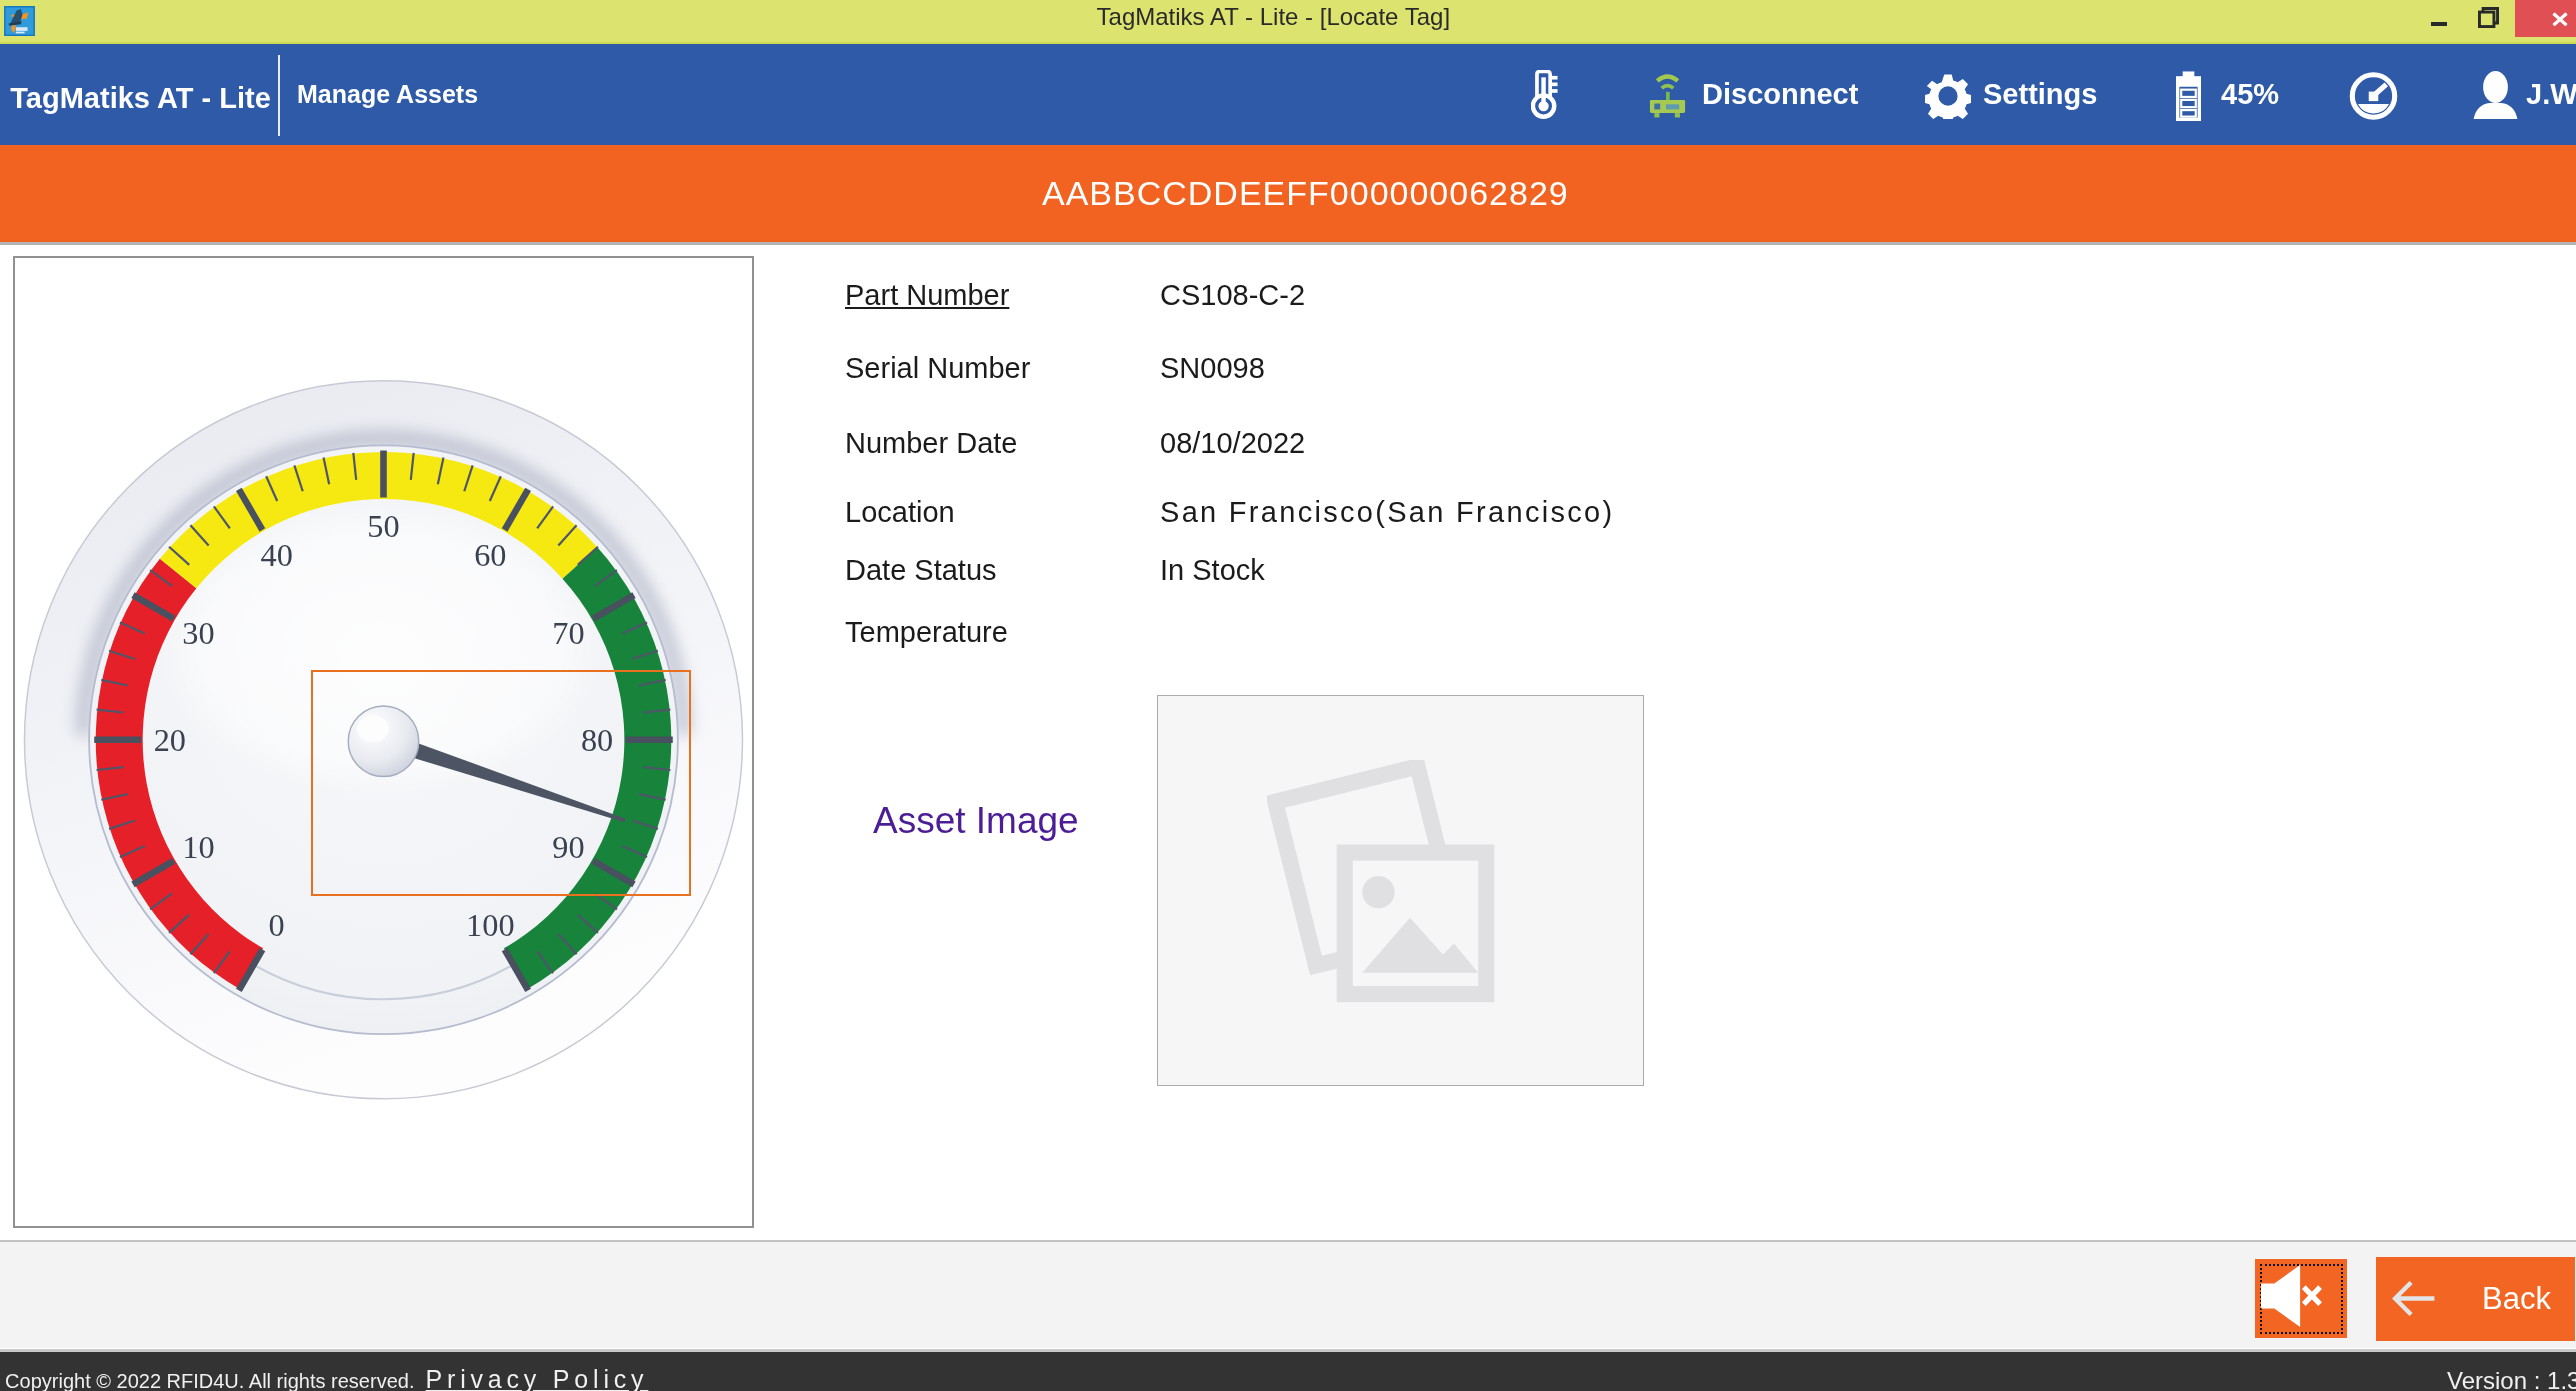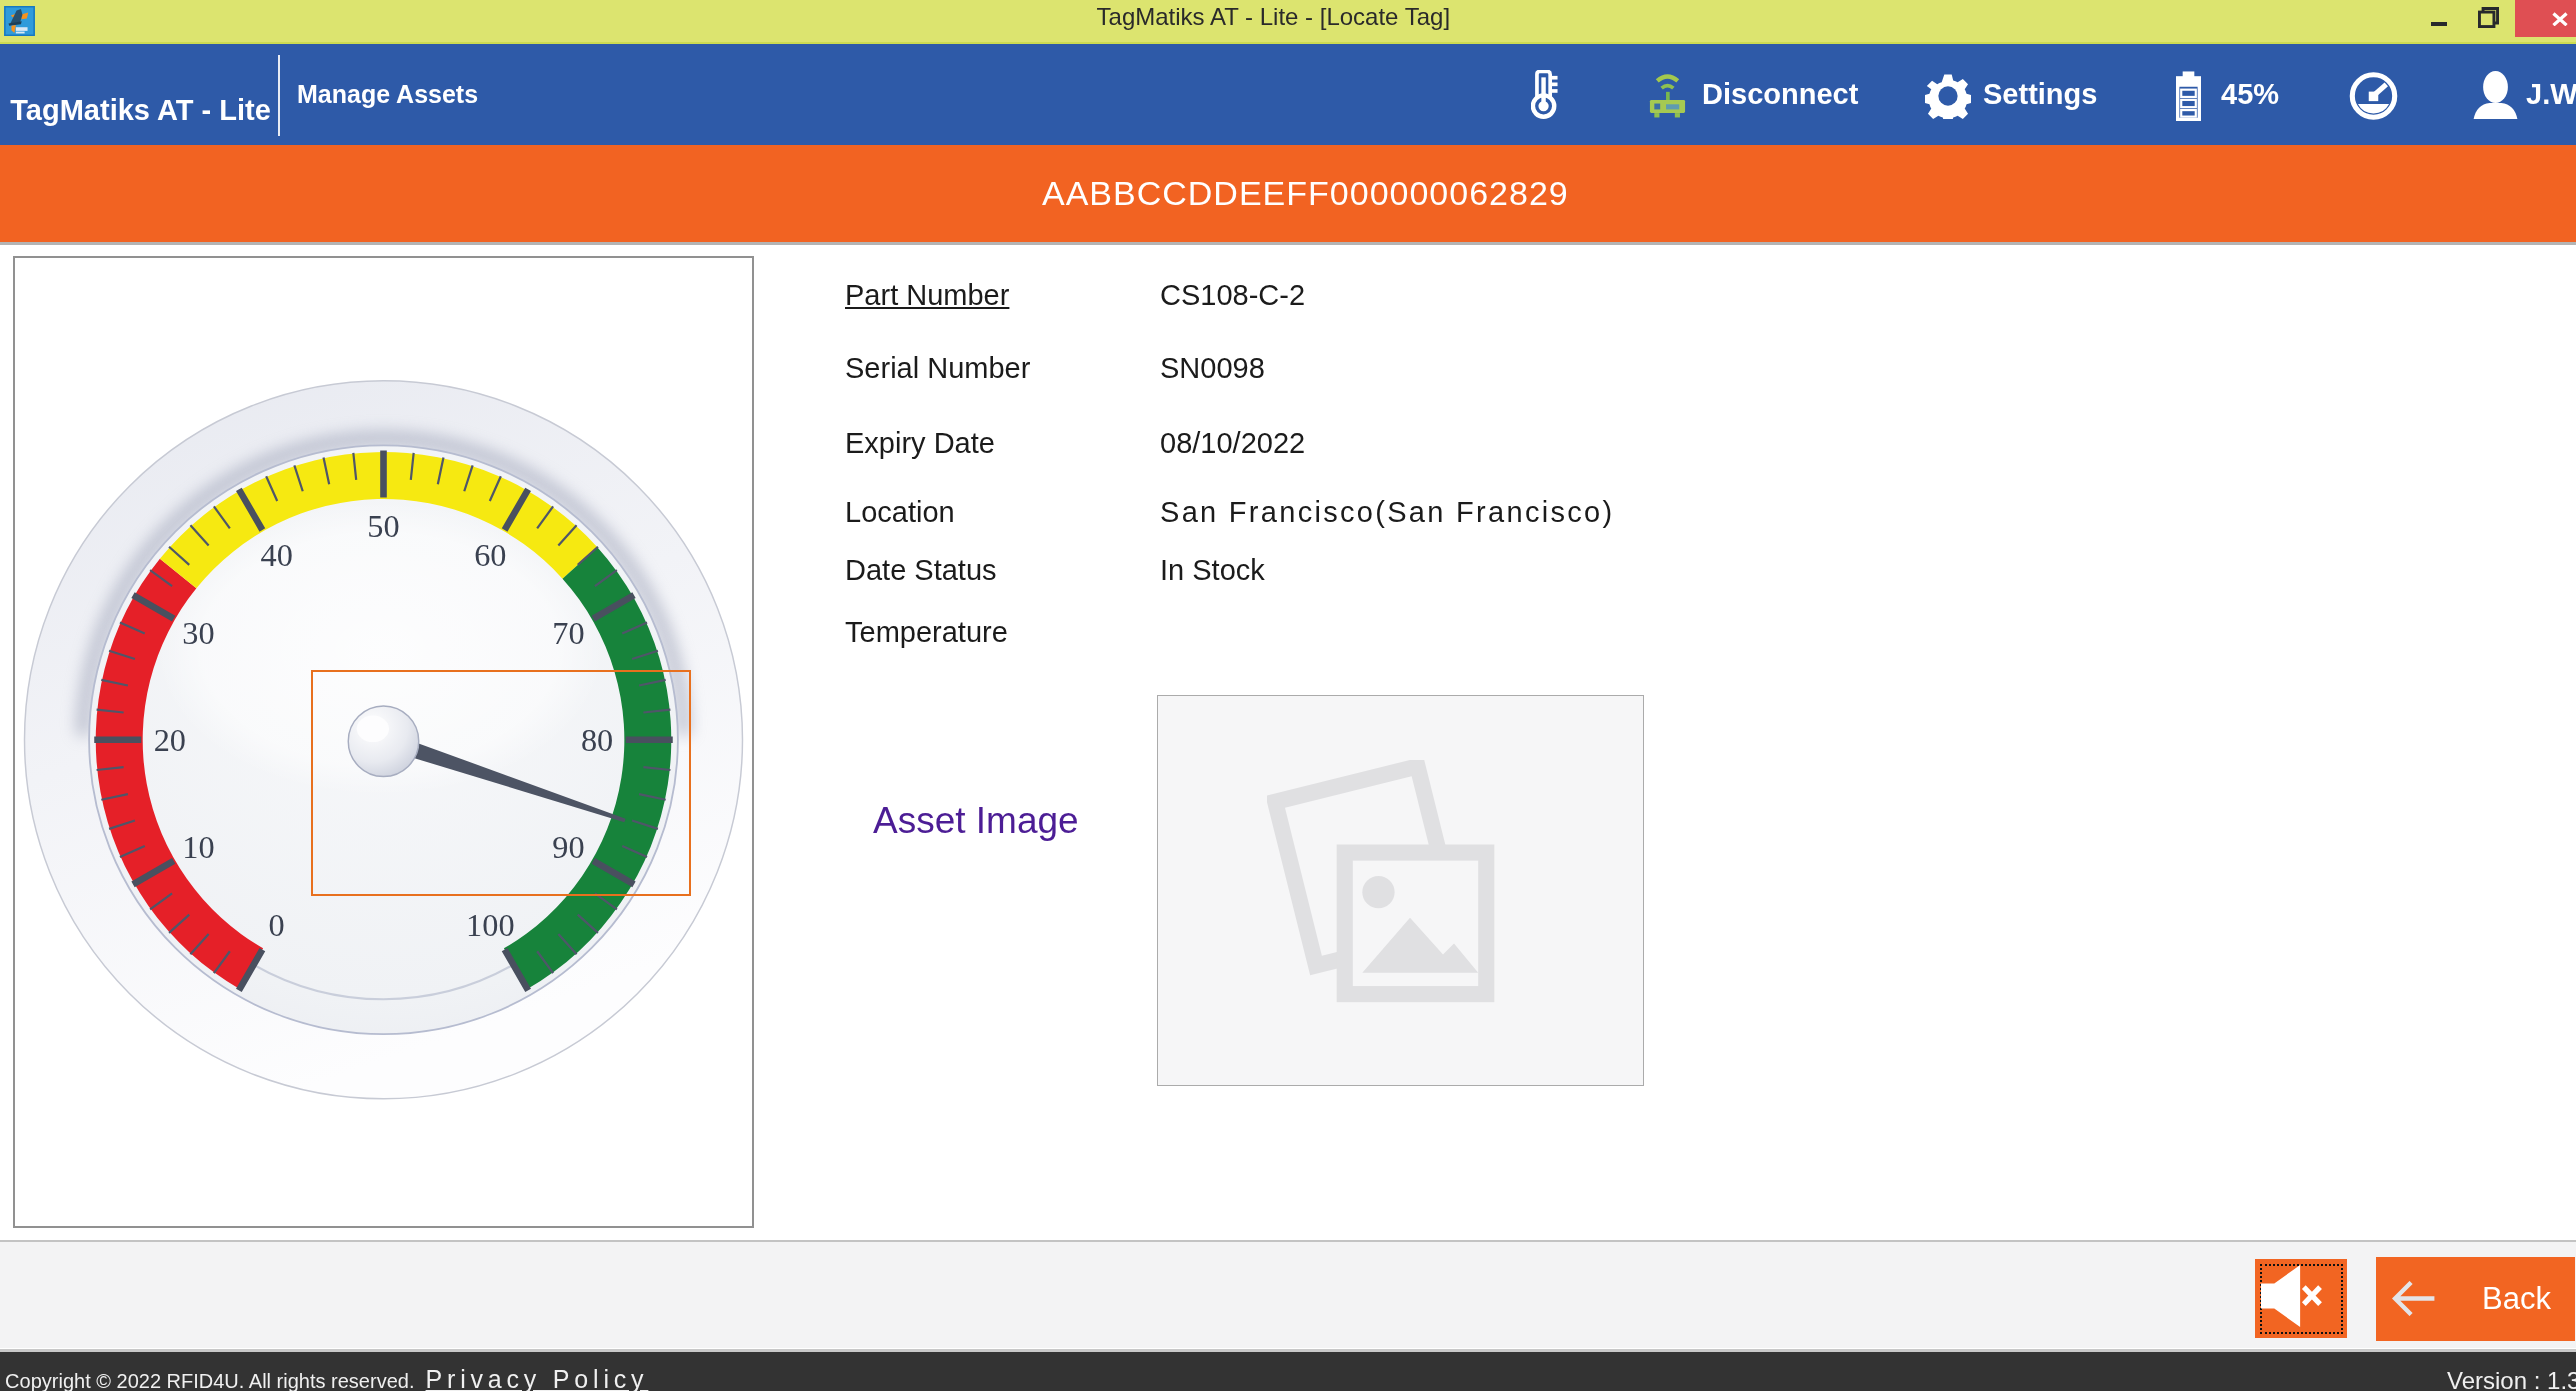--- a/index.html
+++ b/index.html
@@ -28,21 +28,21 @@
 <svg class="abs" style="left:2478px;top:6.6px;" width="21" height="21" viewBox="0 0 29 29">
     <path d="M7 7 L7 2 L27 2 L27 22 L22 22" fill="none" stroke="#27292c" stroke-width="4"></path>
     <rect x="2" y="7" width="20" height="20" fill="none" stroke="#27292c" stroke-width="4"></rect>
   </svg>
 <div class="abs" style="left:2515px;top:0;width:61px;height:37px;background:#df4f53;"></div>
 <svg class="abs" style="left:2552px;top:11.7px;" width="16" height="14.7" viewBox="0 0 22 20">
     <path d="M2 2 L20 18 M20 2 L2 18" stroke="#fff" stroke-width="4.5"></path>
   </svg>
 
 <div class="abs" style="left:0;top:44px;width:2576px;height:101px;background:#2e5aa8;"></div>
-<div class="abs" style="left:10.3px;top:60px;height:101px;line-height:101px;font-size:29px;font-weight:bold;color:#fff;">TagMatiks AT - Lite</div>
+<div class="abs" style="left:10.3px;top:48px;height:101px;line-height:101px;font-size:29px;font-weight:bold;color:#fff;">TagMatiks AT - Lite</div>
 <div class="abs" style="left:278px;top:55px;width:2.2px;height:81px;background:#e8ecf4;"></div>
 <div class="abs" style="left:297px;top:44px;height:102px;line-height:101px;font-size:25px;font-weight:bold;color:#fff;">Manage Assets</div>
 
 <svg class="abs" style="left:1531px;top:70px;" width="31" height="50" viewBox="0 0 42 68">
 <path d="M8 38 L8 6 Q8 2 12 2 L22 2 Q26 2 26 6 L26 38" fill="none" stroke="#fff" stroke-width="5"></path>
 <rect x="26" y="8" width="10" height="5" fill="#fff"></rect>
 <rect x="26" y="17" width="10" height="5" fill="#fff"></rect>
 <rect x="26" y="26" width="10" height="5" fill="#fff"></rect>
 <circle cx="17" cy="49" r="14.5" fill="none" stroke="#fff" stroke-width="6"></circle>
 <circle cx="17" cy="49" r="7" fill="#fff"></circle>
@@ -147,21 +147,21 @@
 <circle cx="504.5" cy="661" r="48" fill="url(#hub)" stroke="#a7adc0" stroke-width="2"></circle>
 <ellipse cx="490" cy="644" rx="22" ry="18" fill="#fdfdfe"></ellipse>
 </svg>
 
 <div class="abs" style="left:311px;top:670px;width:380px;height:226px;border:2.9px solid #e8701e;"></div>
 
 <div class="abs" style="left:845px;top:279px;font-size:29px;color:#1b1b1b;text-decoration:underline;">Part Number</div>
 <div class="abs" style="left:1160px;top:279px;font-size:29px;color:#1b1b1b;">CS108-C-2</div>
 <div class="abs" style="left:845px;top:352px;font-size:29px;color:#1b1b1b;">Serial Number</div>
 <div class="abs" style="left:1160px;top:352px;font-size:29px;color:#1b1b1b;">SN0098</div>
-<div class="abs" style="left:845px;top:427px;font-size:29px;color:#1b1b1b;">Expiry Date</div>
+<div class="abs" style="left:845px;top:427px;font-size:29px;color:#1b1b1b;">Number Date</div>
 <div class="abs" style="left:1160px;top:427px;font-size:29px;color:#1b1b1b;">08/10/2022</div>
 <div class="abs" style="left:845px;top:496px;font-size:29px;color:#1b1b1b;">Location</div>
 <div class="abs" style="left:1160px;top:496px;font-size:29px;color:#1b1b1b;letter-spacing:2.3px;">San Francisco(San Francisco)</div>
 <div class="abs" style="left:845px;top:554px;font-size:29px;color:#1b1b1b;">Date Status</div>
 <div class="abs" style="left:1160px;top:554px;font-size:29px;color:#1b1b1b;">In Stock</div>
 <div class="abs" style="left:845px;top:616px;font-size:29px;color:#1b1b1b;">Temperature</div>
 <div class="abs" style="left:845px;top:800px;font-size:37px;color:#4c1d95;margin-left:28px;">Asset Image</div>
 
 <div class="abs" style="left:1157px;top:695px;width:487px;height:391px;border:1.5px solid #ababab;background:#f6f6f7;"></div>
 <svg class="abs" style="left:1267px;top:760px;" width="242" height="257" viewBox="0 0 330 350">

